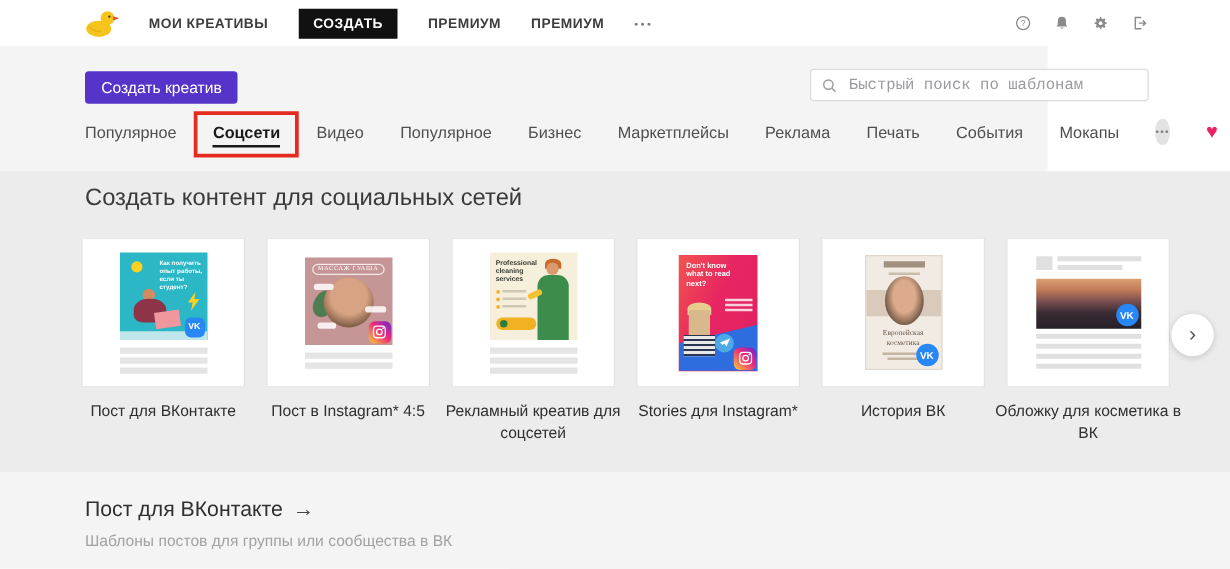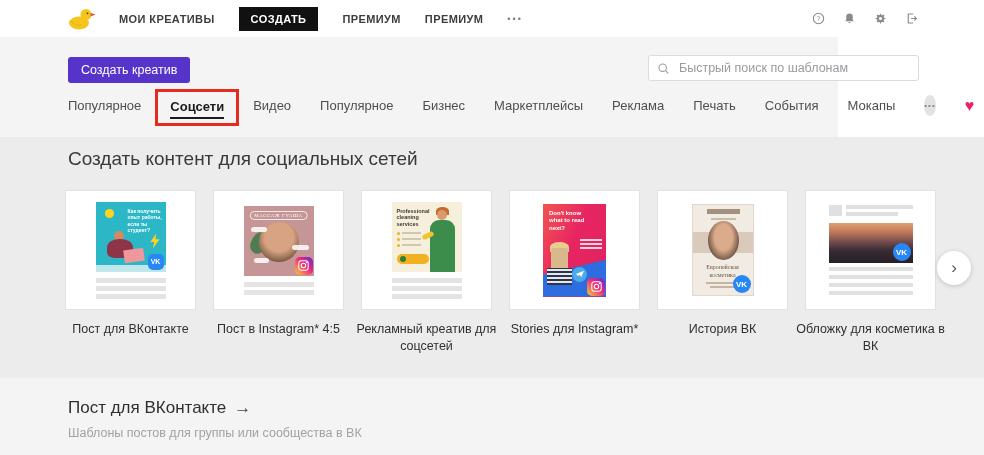--- a/index.html
+++ b/index.html
@@ -19,21 +19,21 @@
   .nav-more{font-size:9px;color:#7b7b7b;letter-spacing:2px;cursor:pointer}
   .nav-icons{margin-left:auto;display:flex;align-items:center;gap:18px;padding-right:66px}
   .nav-icons .icn{width:13px;height:13px;display:flex;cursor:pointer}
 
   
   .header-band{position:absolute;top:37px;left:0;width:838px;height:100px;background:#f4f4f5}
   .create-btn{position:absolute;left:68px;top:20px;background:#5634c9;color:#fff;border:none;
     font-family:inherit;font-size:12.5px;padding:6px 13px;border-radius:3px;cursor:pointer}
   .search-box{position:absolute;left:648px;top:18px;width:271px;height:26px;background:#fff;
     border:1px solid #dcdcdd;border-radius:3px;box-sizing:border-box;display:flex;align-items:center;padding:0 8px;gap:7px}
-  .search-box input{border:none;outline:none;flex:1;font-family:Liberation Sans, sans-serif;font-size:12.5px;color:#444;background:transparent}
+  .search-box input{border:none;outline:none;flex:1;font-family:Liberation Mono, monospace;font-size:12.5px;color:#444;background:transparent}
   .search-box input::placeholder{color:#9a9aa0}
 
   .tabs{position:absolute;left:68px;top:58px;width:852px;display:flex;align-items:center;gap:29px}
   .tab{position:relative;font-size:13px;color:#4f4f4f;cursor:pointer;white-space:nowrap}
   .tab-wrap{position:relative;display:inline-block}
   .tab.active{color:#1a1a1a;font-weight:bold}
   .tab.active::after{content:"";position:absolute;left:0;right:0;bottom:-5px;height:2px;background:#1a1a1a}
   .red-frame{position:absolute;left:-15px;right:-15px;top:-8px;bottom:-11px;border:3px solid #e52b20;pointer-events:none}
   .tab-more{width:21px;height:21px;border-radius:50%;background:#e3e3e4;color:#828282;
     font-size:8px;letter-spacing:1px;display:flex;align-items:center;justify-content:center;cursor:pointer}

